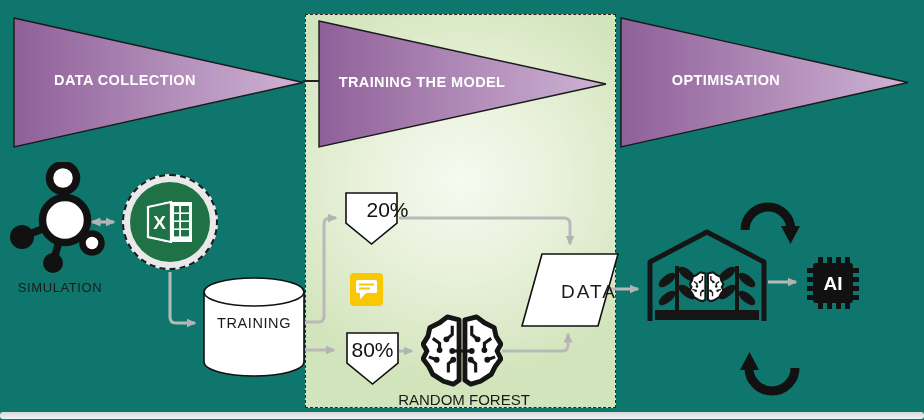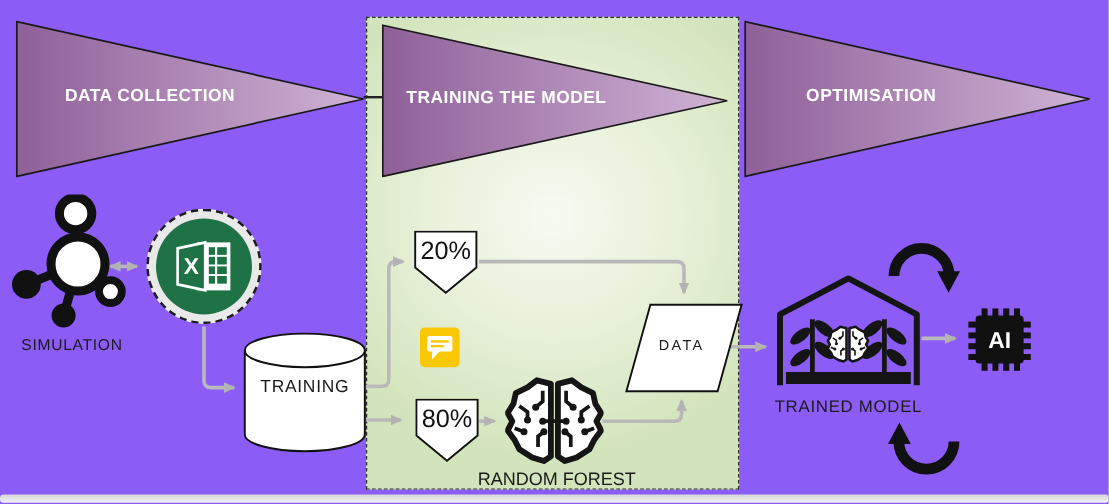--- a/index.html
+++ b/index.html
@@ -1,17 +1,17 @@
 <!DOCTYPE html>
 <html><head>
 <meta charset="utf-8">
 <style>
   html,body{margin:0;padding:0;background:#fff;}
   #stage{
-    position:relative;width:924px;height:420px;background:#8b5cf6;
+    position:relative;width:924px;height:420px;background:#0f766e;
     font-family:"Liberation Sans",sans-serif;overflow:hidden;
   }
   .abs{position:absolute;}
   
   #training-box{
     left:305px;top:14px;width:311px;height:394px;
     border:1.3px dashed #2a2a2a;box-sizing:border-box;
     background:radial-gradient(ellipse 70% 52% at 50% 42%, #f7faf1 0%, #e9f1db 45%, #d2e4bb 100%);
   }
   
@@ -148,21 +148,21 @@
 
   <svg class="abs" style="left:202px;top:276px" width="104" height="102" viewBox="0 0 104 102">
     <path d="M2,16 L2,86 A50 14 0 0 0 102,86 L102,16" fill="#ffffff" stroke="#111" stroke-width="1.6"></path>
     <ellipse cx="52" cy="16" rx="50" ry="14" fill="#ffffff" stroke="#111" stroke-width="1.6"></ellipse>
   </svg>
   <div class="abs node-label" style="left:210px;top:315px;width:88px;font-size:14.5px">TRAINING</div>
 
   <svg class="abs" style="left:345px;top:192px" width="54" height="54" viewBox="0 0 54 54">
     <polygon points="1,1 52,1 52,31 26.5,52 1,31" fill="#ffffff" stroke="#111" stroke-width="1.6"></polygon>
   </svg>
-  <div class="abs pct-label" style="left:345px;top:198px">20%</div>
+  <div class="abs pct-label" style="left:361px;top:198px">20%</div>
 
   <svg class="abs" style="left:346px;top:332px" width="54" height="54" viewBox="0 0 54 54">
     <polygon points="1,1 52,1 52,31 26.5,52 1,31" fill="#ffffff" stroke="#111" stroke-width="1.6"></polygon>
   </svg>
   <div class="abs pct-label" style="left:346px;top:338px">80%</div>
 
   <div class="abs" id="comment-icon">
     <svg width="33" height="33" viewBox="0 0 33 33">
       <rect x="6" y="7" width="21" height="13" rx="1.5" fill="#ffffff"></rect>
       <polygon points="10,19 17,19 10,26.5" fill="#ffffff"></polygon>
@@ -176,21 +176,21 @@
     <use href="#brain-half" transform="translate(84,0) scale(-1,1)"></use>
     <path d="M32,38 L52,38" stroke="#151515" stroke-width="3.2"></path>
     <circle cx="32" cy="38" r="3" fill="#151515"></circle>
     <circle cx="52" cy="38" r="3" fill="#151515"></circle>
   </svg>
   <div class="abs node-label" style="left:389px;top:391px;width:150px;font-size:15px;letter-spacing:0">RANDOM FOREST</div>
 
   <svg class="abs" style="left:518px;top:252px" width="104" height="76" viewBox="0 0 104 76">
     <polygon points="24,2 100,2 80,74 4,74" fill="#ffffff" stroke="#111" stroke-width="1.6"></polygon>
   </svg>
-  <div class="abs node-label" style="left:528px;top:281px;width:80px;font-size:12px;letter-spacing:2px">DATA</div>
+  <div class="abs node-label" style="left:549px;top:281px;width:80px;font-size:19px;letter-spacing:2px">DATA</div>
 
   <svg class="abs" style="left:646px;top:226px" width="122" height="102" viewBox="0 0 122 102">
     <path d="M4,95 L4,36 L61,6 L118,36 L118,95" fill="none" stroke="#151515" stroke-width="5" stroke-linejoin="round"></path>
     <rect x="9" y="84" width="104" height="10" fill="#151515"></rect>
 
     <path d="M31,86 L31,40" stroke="#151515" stroke-width="4"></path>
     <ellipse cx="21" cy="54" rx="10" ry="4.6" fill="#151515" transform="rotate(-38 21 54)"></ellipse>
     <ellipse cx="41" cy="48" rx="10" ry="4.6" fill="#151515" transform="rotate(38 41 48)"></ellipse>
     <ellipse cx="21" cy="72" rx="10" ry="4.6" fill="#151515" transform="rotate(-38 21 72)"></ellipse>
     <ellipse cx="41" cy="66" rx="10" ry="4.6" fill="#151515" transform="rotate(38 41 66)"></ellipse>
@@ -199,21 +199,20 @@
     <ellipse cx="81" cy="48" rx="10" ry="4.6" fill="#151515" transform="rotate(-38 81 48)"></ellipse>
     <ellipse cx="101" cy="54" rx="10" ry="4.6" fill="#151515" transform="rotate(38 101 54)"></ellipse>
     <ellipse cx="81" cy="66" rx="10" ry="4.6" fill="#151515" transform="rotate(-38 81 66)"></ellipse>
     <ellipse cx="101" cy="72" rx="10" ry="4.6" fill="#151515" transform="rotate(38 101 72)"></ellipse>
 
     <g transform="translate(43,45) scale(0.42)">
       <use href="#brain-half"></use>
       <use href="#brain-half" transform="translate(84,0) scale(-1,1)"></use>
     </g>
   </svg>
-  <div class="abs node-label" style="left:632px;top:330px;width:150px;font-size:14px">TRAINED MODEL</div>
 
   <svg class="abs" style="left:738px;top:192px" width="68" height="54" viewBox="0 0 68 54">
     <path d="M7,38 A23 23 0 0 1 53,38" fill="none" stroke="#111" stroke-width="9"></path>
     <polygon points="43,34 62,34 52.5,52" fill="#111"></polygon>
   </svg>
   <svg class="abs" style="left:740px;top:352px" width="68" height="54" viewBox="0 0 68 54">
     <path d="M9,16 A23 23 0 0 0 55,16" fill="none" stroke="#111" stroke-width="9"></path>
     <polygon points="0,18 19,18 9.5,0" fill="#111"></polygon>
   </svg>
 

